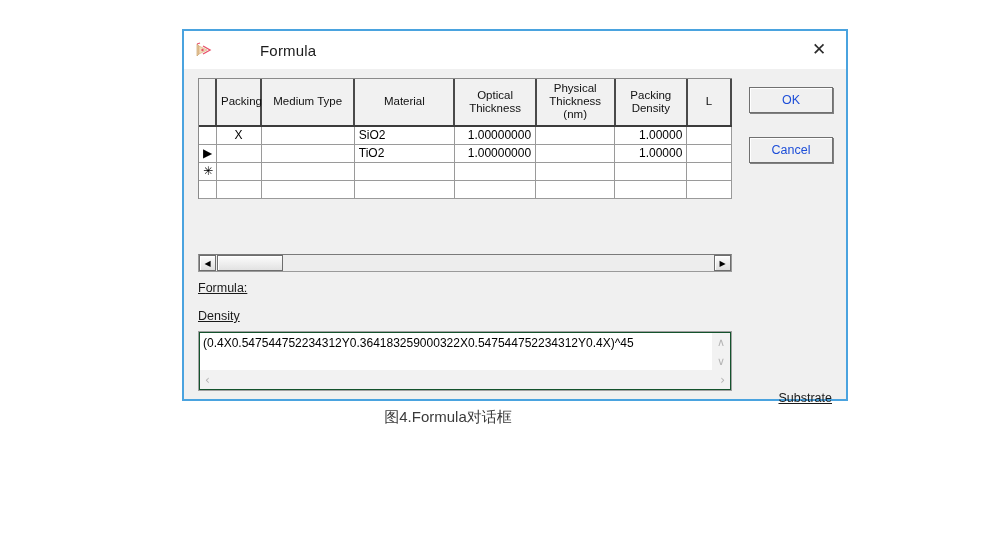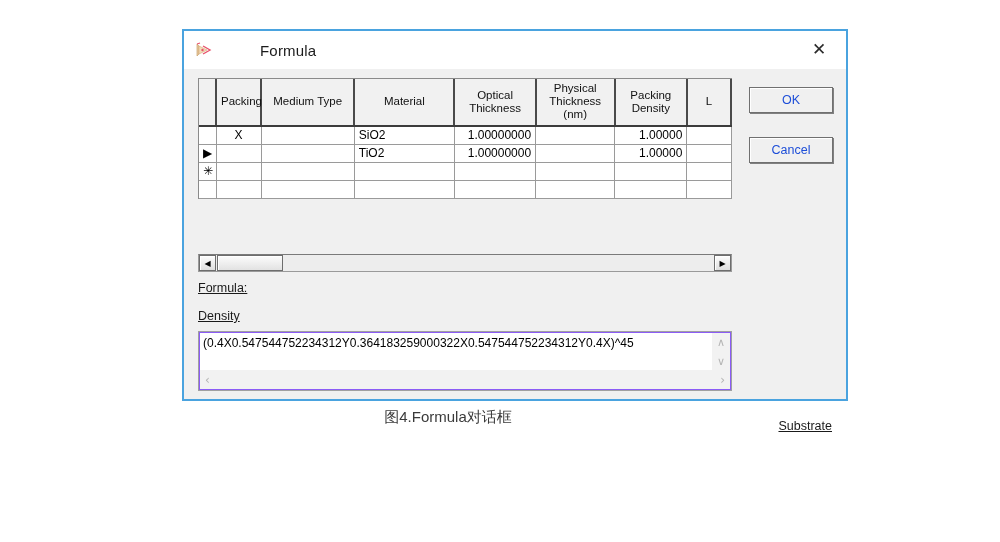--- a/index.html
+++ b/index.html
@@ -192,32 +192,32 @@
   .lbl {
     position: absolute;
     font-size: 12.5px;
     color: #1a1a1a;
     text-decoration: underline;
   }
   #lbl-formula { left: 14px; top: 212px; }
   #lbl-formula u { text-decoration: underline; }
   #lbl-medium  { left: 14px; top: 240px; }
   #lbl-substrate {
-    left: 0; right: 14px; top: 350px;
+    left: 0; right: 14px; top: 322px;
     text-align: right;
   }
 
   
   .formula-box {
     position: absolute;
     left: 14px;
     top: 262px;
     width: 534px;
     height: 60px;
-    background: #8b5cf6;
+    background: #14532d;
     border: 1px solid #a0a0a0;
     box-sizing: border-box;
   }
   .fb-textarea {
     position: absolute;
     left: 1px;
     top: 1px;
     right: 19px;
     height: 38px;
     background: #ffffff;

